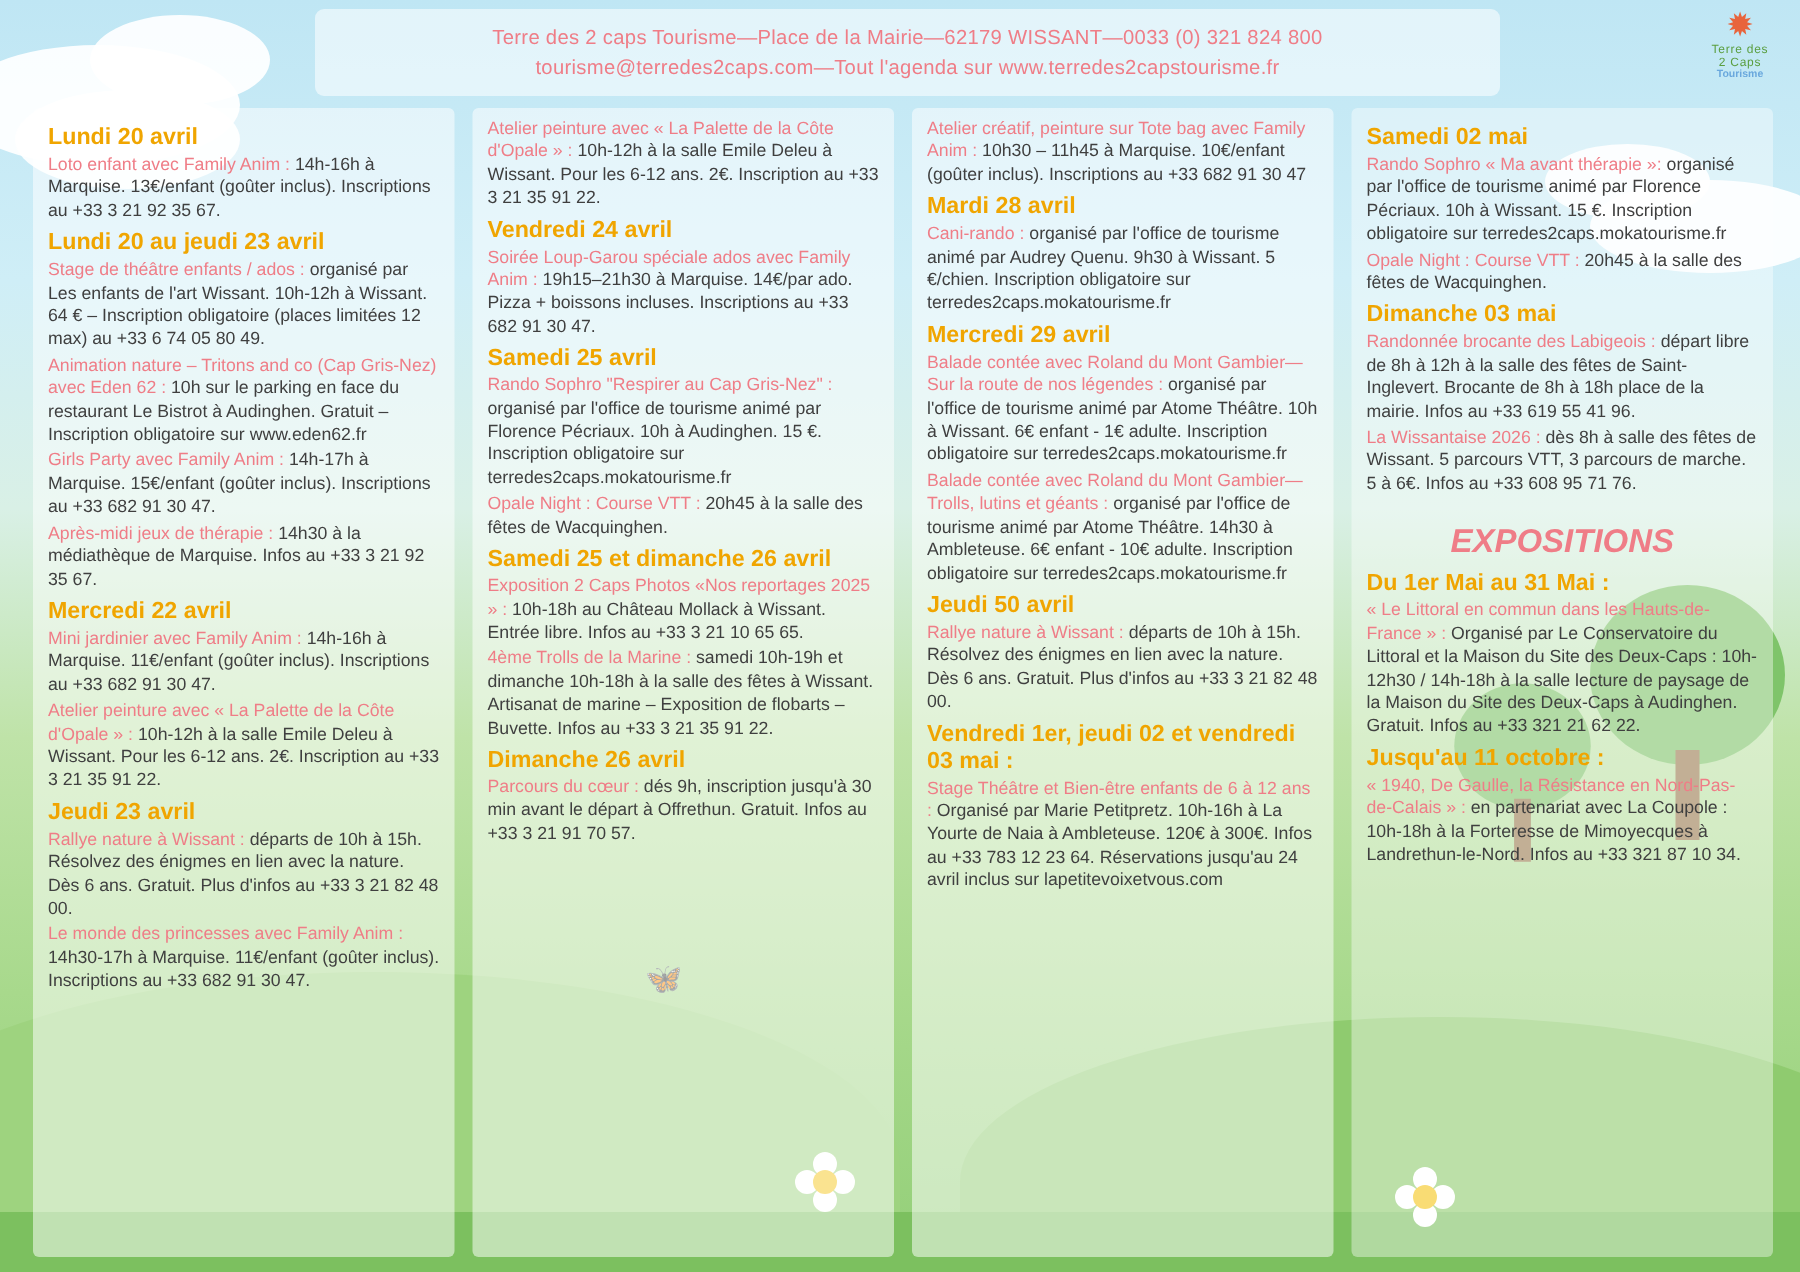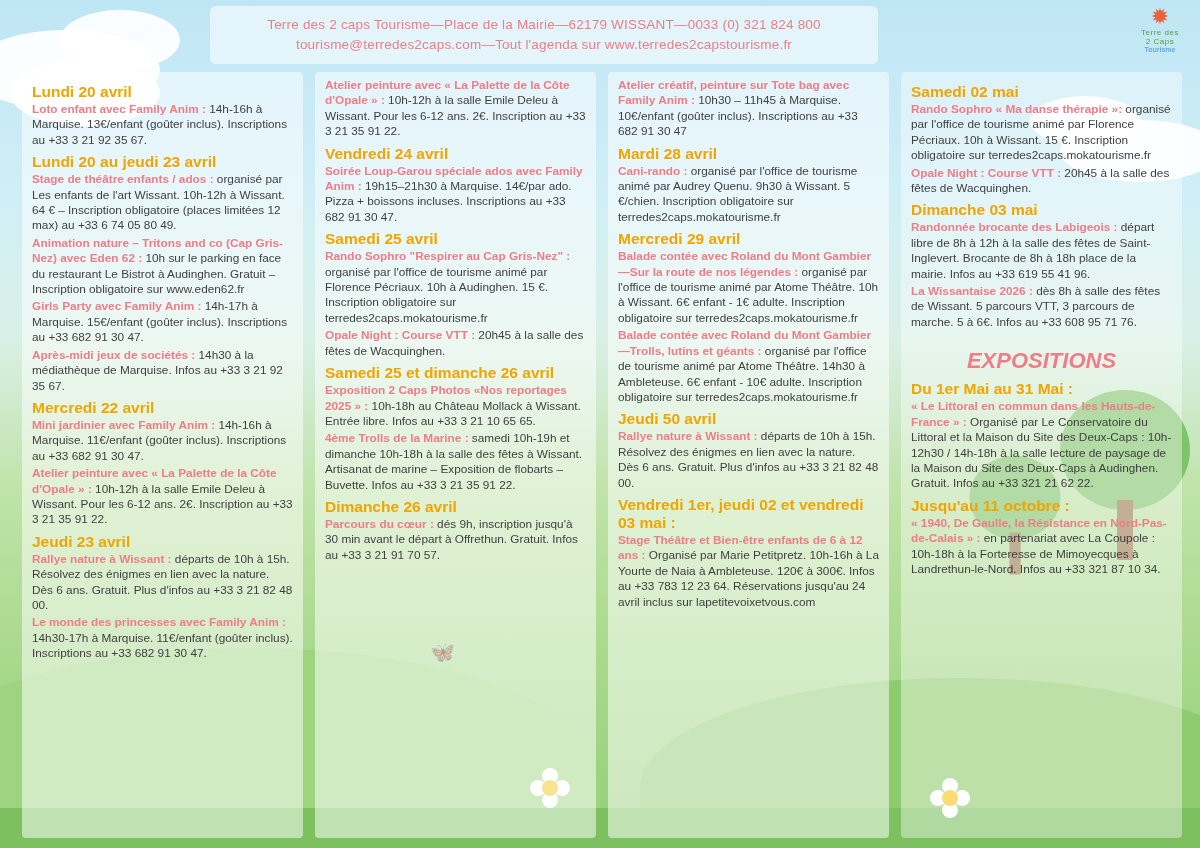--- a/index.html
+++ b/index.html
@@ -28,21 +28,21 @@
   .t1 { right:10px; top:390px; }
   .t2 { right:120px; top:430px; transform:scale(.7); }
   .flower { position:absolute; width:40px; height:40px; }
   .flower .petal { position:absolute; width:16px; height:16px; background:#fff; border-radius:50%; }
   .flower .core { position:absolute; left:12px; top:12px; width:16px; height:16px; background:#f5c518; border-radius:50%; }
   .grass { position:absolute; bottom:0; left:0; right:0; height:40px; background:#7cc05f; }
   .butterfly { position:absolute; font-size:20px; }
 
   
   .header {
-    position:absolute; left:210px; top:6px; width:668px; height:58px;
+    position:absolute; left:210px; top:6px; width:790px; height:58px;
     background:rgba(255,255,255,.55); border-radius:6px;
     display:flex; flex-direction:column; align-items:center; justify-content:center;
     color:#ef7d87; font-size:13.5px; line-height:20px; letter-spacing:.2px;
   }
   .header div { white-space:nowrap; }
   .logo { position:absolute; right:10px; top:6px; width:60px; height:58px; text-align:center; }
   .logo .mark { font-size:22px; line-height:22px; color:#e8643c; }
   .logo .l1 { font-size:8px; color:#5a9e3f; font-weight:normal; letter-spacing:.5px; }
   .logo .l2 { font-size:7px; color:#6aa8dd; font-weight:bold; }
 
@@ -50,21 +50,21 @@
   .cols { position:absolute; left:22px; top:72px; width:1160px; height:766px; display:flex; gap:12px; }
   .col {
     width:288px; background:rgba(255,255,255,.52); border-radius:4px;
     padding:6px 10px 8px 10px; overflow:hidden;
   }
   .col.last { background:rgba(255,255,255,.40); }
   .date {
     color:#f0a500; font-size:15.5px; font-weight:bold; margin:5px 0 1px 0; line-height:18px;
   }
   .ev { font-size:11.8px; line-height:15.4px; color:#3f3f3f; margin:0 0 2px 0; }
-  .ev .t { color:#ef7d87; font-weight:bold; }
+  .ev .t { color:#ef7d87; font-weight:normal; }
   .expo-title {
     color:#ef7d87; font-size:22px; font-weight:bold; text-align:center; margin:18px 0 6px 0;font-style:italic;
   }
 </style>
 </head>
 <body>
 
 <div class="bg-sky"></div>
 <div class="cloud c1"></div>
 <div class="cloud c2"></div>
@@ -110,21 +110,21 @@
 </div>
 
 <div class="cols" id="cols">
     <div class="col">
       <div class="date">Lundi 20 avril</div>
       <p class="ev"><span class="t">Loto enfant avec Family Anim :</span><span> 14h-16h à Marquise. 13€/enfant (goûter inclus). Inscriptions au +33 3 21 92 35 67.</span></p>
       <div class="date">Lundi 20 au jeudi 23 avril</div>
       <p class="ev"><span class="t">Stage de théâtre enfants / ados :</span><span> organisé par Les enfants de l'art Wissant. 10h-12h à Wissant. 64 € – Inscription obligatoire (places limitées 12 max) au +33 6 74 05 80 49.</span></p>
       <p class="ev"><span class="t">Animation nature – Tritons and co (Cap Gris-Nez) avec Eden 62 :</span><span> 10h sur le parking en face du restaurant Le Bistrot à Audinghen. Gratuit – Inscription obligatoire sur www.eden62.fr</span></p>
       <p class="ev"><span class="t">Girls Party avec Family Anim :</span><span> 14h-17h à Marquise. 15€/enfant (goûter inclus). Inscriptions au +33 682 91 30 47.</span></p>
-      <p class="ev"><span class="t">Après-midi jeux de sociétés :</span><span> 14h30 à la médiathèque de Marquise. Infos au +33 3 21 92 35 67.</span></p>
+      <p class="ev"><span class="t">Après-midi jeux de thérapie :</span><span> 14h30 à la médiathèque de Marquise. Infos au +33 3 21 92 35 67.</span></p>
       <div class="date">Mercredi 22 avril</div>
       <p class="ev"><span class="t">Mini jardinier avec Family Anim :</span><span> 14h-16h à Marquise. 11€/enfant (goûter inclus). Inscriptions au +33 682 91 30 47.</span></p>
       <p class="ev"><span class="t">Atelier peinture avec « La Palette de la Côte d'Opale » :</span><span> 10h-12h à la salle Emile Deleu à Wissant. Pour les 6-12 ans. 2€. Inscription au +33 3 21 35 91 22.</span></p>
       <div class="date">Jeudi 23 avril</div>
       <p class="ev"><span class="t">Rallye nature à Wissant :</span><span> départs de 10h à 15h. Résolvez des énigmes en lien avec la nature.  Dès 6 ans. Gratuit. Plus d'infos au +33 3 21 82 48 00.</span></p>
       <p class="ev"><span class="t">Le monde des princesses avec Family Anim :</span><span> 14h30-17h à Marquise. 11€/enfant (goûter inclus). Inscriptions au +33 682 91 30 47.</span></p>
     </div>
     <div class="col">
       <p class="ev"><span class="t">Atelier peinture avec « La Palette de la Côte d'Opale » :</span><span> 10h-12h à la salle Emile Deleu à Wissant. Pour les 6-12 ans. 2€. Inscription au +33 3 21 35 91 22.</span></p>
       <div class="date">Vendredi 24 avril</div>
@@ -145,21 +145,21 @@
       <div class="date">Mercredi 29 avril</div>
       <p class="ev"><span class="t">Balade contée avec Roland du Mont Gambier—Sur la route de nos légendes :</span><span> organisé par l'office de tourisme animé par Atome Théâtre. 10h à Wissant. 6€ enfant - 1€ adulte. Inscription obligatoire sur terredes2caps.mokatourisme.fr</span></p>
       <p class="ev"><span class="t">Balade contée avec Roland du Mont Gambier—Trolls, lutins et géants :</span><span> organisé par l'office de tourisme animé par Atome Théâtre. 14h30 à Ambleteuse. 6€ enfant - 10€ adulte. Inscription obligatoire sur terredes2caps.mokatourisme.fr</span></p>
       <div class="date">Jeudi 50 avril</div>
       <p class="ev"><span class="t">Rallye nature à Wissant :</span><span> départs de 10h à 15h. Résolvez des énigmes en lien avec la nature.  Dès 6 ans. Gratuit. Plus d'infos au +33 3 21 82 48 00.</span></p>
       <div class="date">Vendredi 1er, jeudi 02 et vendredi 03 mai :</div>
       <p class="ev"><span class="t">Stage Théâtre et Bien-être enfants de 6 à 12 ans :</span><span> Organisé par Marie Petitpretz. 10h-16h à La Yourte de Naia à Ambleteuse. 120€ à 300€. Infos au +33 783 12 23 64. Réservations jusqu'au 24 avril inclus sur lapetitevoixetvous.com</span></p>
     </div>
     <div class="col last">
       <div class="date">Samedi 02 mai</div>
-      <p class="ev"><span class="t">Rando Sophro « Ma danse thérapie  »:</span><span> organisé par l'office de tourisme animé par Florence Pécriaux. 10h à Wissant. 15 €. Inscription obligatoire sur terredes2caps.mokatourisme.fr</span></p>
+      <p class="ev"><span class="t">Rando Sophro « Ma avant thérapie  »:</span><span> organisé par l'office de tourisme animé par Florence Pécriaux. 10h à Wissant. 15 €. Inscription obligatoire sur terredes2caps.mokatourisme.fr</span></p>
       <p class="ev"><span class="t">Opale Night : Course VTT :</span><span> 20h45 à la salle des fêtes de Wacquinghen.</span></p>
       <div class="date">Dimanche 03 mai</div>
       <p class="ev"><span class="t">Randonnée brocante des Labigeois :</span><span> départ libre de 8h à 12h à la salle des fêtes de Saint-Inglevert. Brocante de 8h à 18h place de la mairie. Infos au +33 619 55 41 96.</span></p>
       <p class="ev"><span class="t">La Wissantaise 2026 :</span><span> dès 8h à salle des fêtes de Wissant. 5 parcours VTT, 3 parcours de marche. 5 à 6€. Infos au +33 608 95 71 76.</span></p>
       <div class="expo-title">EXPOSITIONS</div>
       <div class="date">Du 1er Mai au 31 Mai :</div>
       <p class="ev"><span class="t">« Le Littoral en commun dans les Hauts-de-France » :</span><span> Organisé par Le Conservatoire du Littoral et la Maison du Site des Deux-Caps : 10h-12h30 / 14h-18h à la salle lecture de paysage de la Maison du Site des Deux-Caps à Audinghen. Gratuit. Infos au +33 321 21 62 22.</span></p>
       <div class="date">Jusqu'au 11 octobre :</div>
       <p class="ev"><span class="t">« 1940, De Gaulle, la Résistance en Nord-Pas-de-Calais » :</span><span> en partenariat avec La Coupole : 10h-18h à la Forteresse de Mimoyecques à Landrethun-le-Nord. Infos au +33 321 87 10 34.</span></p>
     </div>

